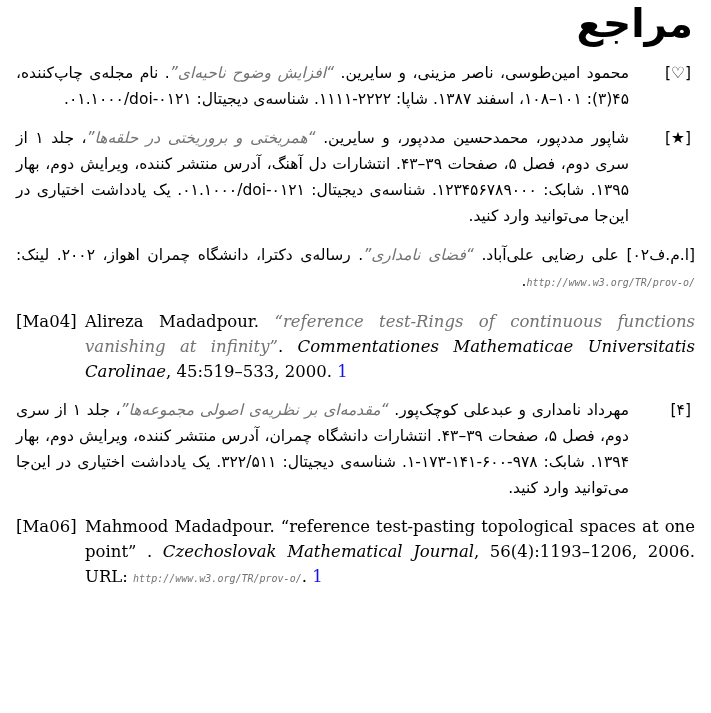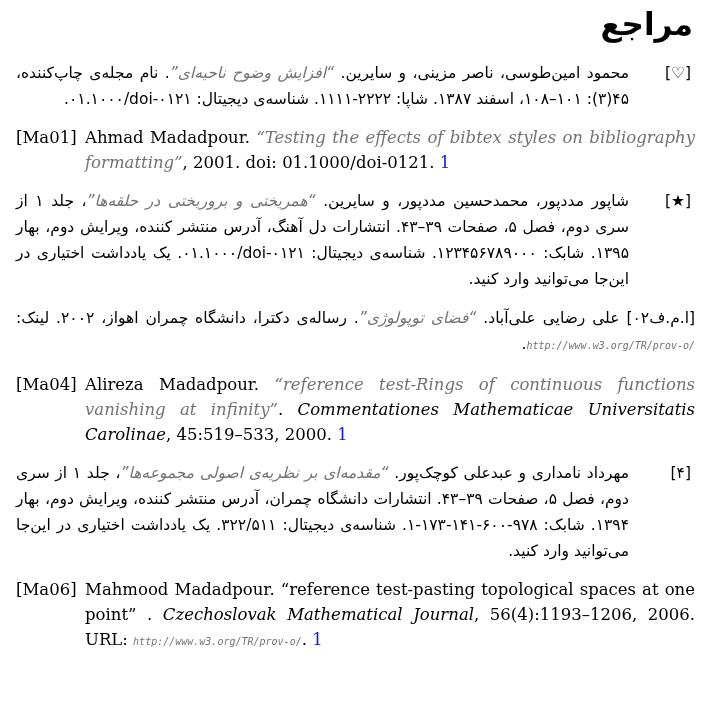--- a/index.html
+++ b/index.html
@@ -4,21 +4,21 @@
 <style>
   * { margin:0; padding:0; box-sizing:border-box; }
   html,body { background:#ffffff; }
   .page {
     position:relative; width:711px; height:713px; background:#fff;
     overflow:hidden; color:#000;
   }
   .doc-title {
     position:absolute; top:2px; right:18px;
     direction:rtl; font-family:"DejaVu Sans", sans-serif;
-    font-weight:bold; font-size:31px; line-height:44px; color:#000;
+    font-weight:bold; font-size:39px; line-height:44px; color:#000;
   }
   .bib { position:absolute; top:60px; left:16px; right:16px; }
   .entry { position:relative; margin-bottom:13px; text-align:justify; }
   
   .entry.ltr {
     direction:ltr; padding-left:69px;
     font-family:"DejaVu Serif","Liberation Serif","DejaVu Sans",serif;
     font-size:16.5px; line-height:25px;
   }
   .entry.ltr > .label { position:absolute; left:0; top:0; white-space:nowrap; }
@@ -44,34 +44,30 @@
 
   <h1 class="doc-title">مراجع</h1>
 
   <div class="bib">
 
     <div class="entry rtl">
       <span class="label">[♡]</span>
       <span>محمود امین‌طوسی، ناصر مزینی، و سایرین. </span><span class="pink">“افزایش وضوح ناحیه‌ای”</span><span>. نام مجله‌ی چاپ‌کننده، ۴۵(۳): ۱۰۱–۱۰۸، اسفند ۱۳۸۷. شاپا: ۲۲۲۲-۱۱۱۱. شناسه‌ی دیجیتال: </span><span class="ltr-embed">۰۱.۱۰۰۰/doi-۰۱۲۱</span><span>.</span>
     </div>
 
-    <div class="entry ltr">
-      <span class="label">[Ma01]</span>
-      <span>Ahmad Madadpour. </span><span class="pink">“Testing the effects of bibtex styles on bibliography formatting”</span><span>, 2001.  doi: 01.1000/doi-0121. </span><span class="blue">1</span>
-    </div>
 
     <div class="entry rtl">
       <span class="label">[★]</span>
       <span>شاپور مددپور، محمدحسین مددپور، و سایرین. </span><span class="pink">“همریختی و بروریختی در حلقه‌ها”</span><span>، جلد ۱ از سری دوم، فصل ۵، صفحات ۳۹–۴۳. انتشارات دل آهنگ، آدرس منتشر کننده، ویرایش دوم، بهار ۱۳۹۵. شابک: ۱۲۳۴۵۶۷۸۹۰۰۰. شناسه‌ی دیجیتال: </span><span class="ltr-embed">۰۱.۱۰۰۰/doi-۰۱۲۱</span><span>. یک یادداشت اختیاری در این‌جا می‌توانید وارد کنید.</span>
     </div>
 
 
     <div class="entry rtl wide-label">
       <span class="label">[ا.م.ف۰۲]</span>
-      <span> علی رضایی علی‌آباد. </span><span class="pink">“فضای توپولوژی”</span><span>. رساله‌ی دکترا، دانشگاه چمران اهواز، ۲۰۰۲. لینک: </span><span class="pink mono ltr-embed">http://www.w3.org/TR/prov-o/</span><span>.</span>
+      <span> علی رضایی علی‌آباد. </span><span class="pink">“فضای نامداری”</span><span>. رساله‌ی دکترا، دانشگاه چمران اهواز، ۲۰۰۲. لینک: </span><span class="pink mono ltr-embed">http://www.w3.org/TR/prov-o/</span><span>.</span>
     </div>
 
     <div class="entry ltr">
       <span class="label">[Ma04]</span>
       <span>Alireza Madadpour. </span><span class="pink">“reference test-Rings of continuous functions vanishing at infinity”</span><span>. </span><span class="it">Commentationes Mathematicae Universitatis Carolinae</span><span>, 45:519–533, 2000. </span><span class="blue">1</span>
     </div>
 
     <div class="entry rtl">
       <span class="label">[۴]</span>
       <span>مهرداد نامداری و عبدعلی کوچک‌پور. </span><span class="pink">“مقدمه‌ای بر نظریه‌ی اصولی مجموعه‌ها”</span><span>، جلد ۱ از سری دوم، فصل ۵، صفحات ۳۹–۴۳. انتشارات دانشگاه چمران، آدرس منتشر کننده، ویرایش دوم، بهار ۱۳۹۴. شابک: ۹۷۸-۶۰۰-۱۴۱-۱۷۳-۱. شناسه‌ی دیجیتال: ۳۲۲/۵۱۱. یک یادداشت اختیاری در این‌جا می‌توانید وارد کنید.</span>

